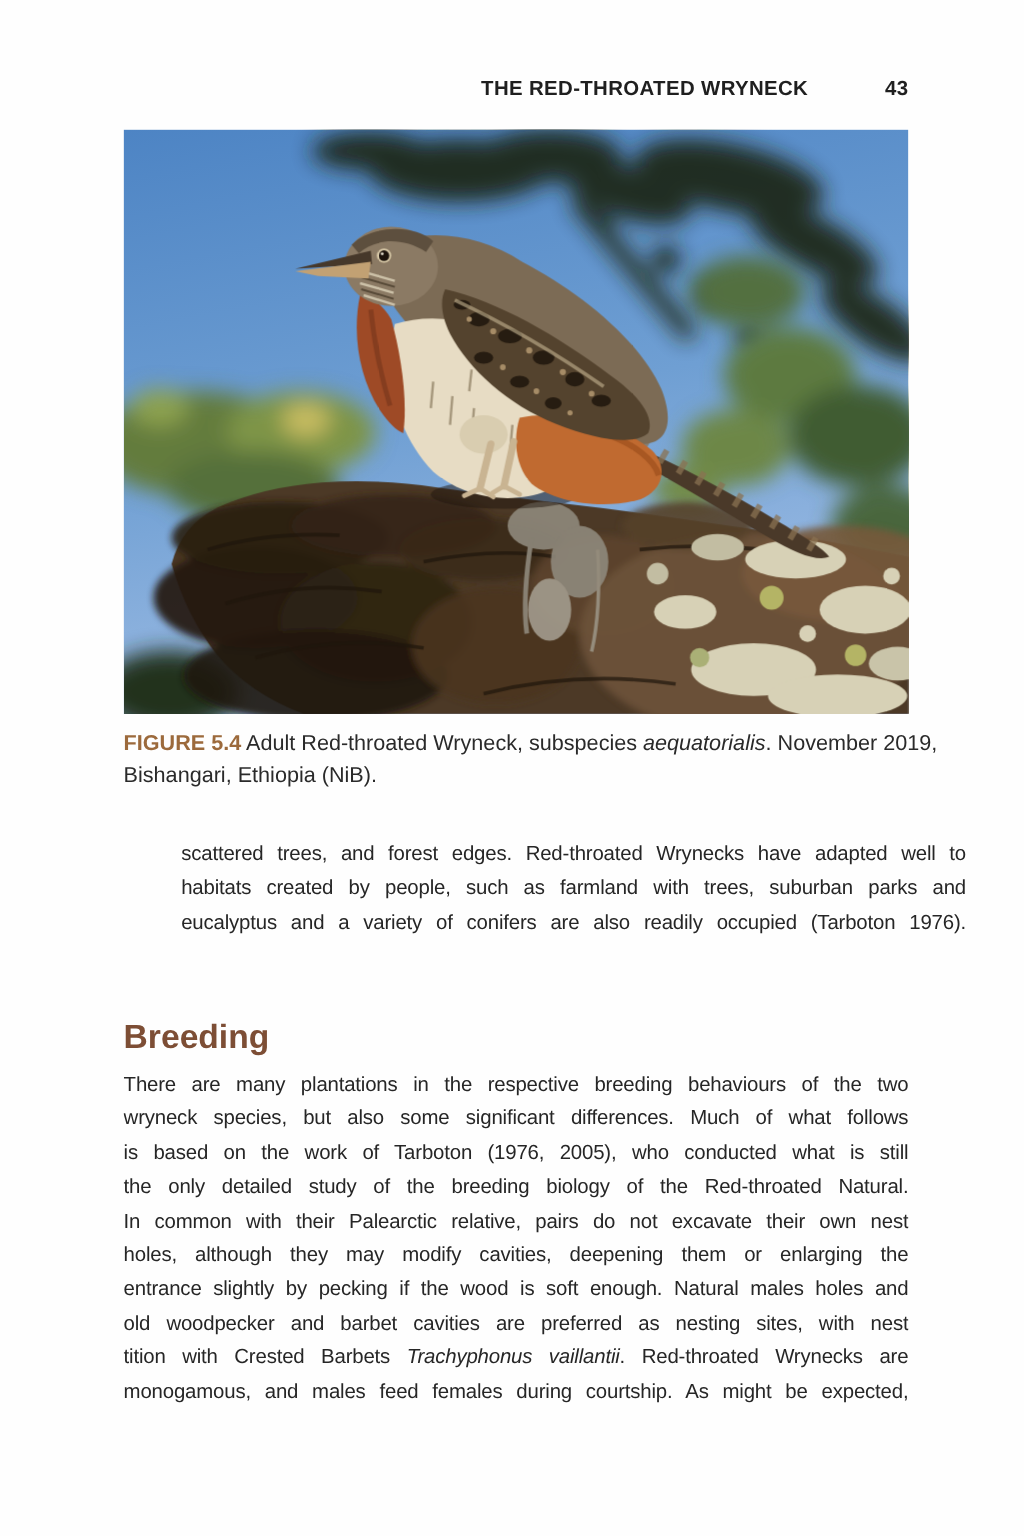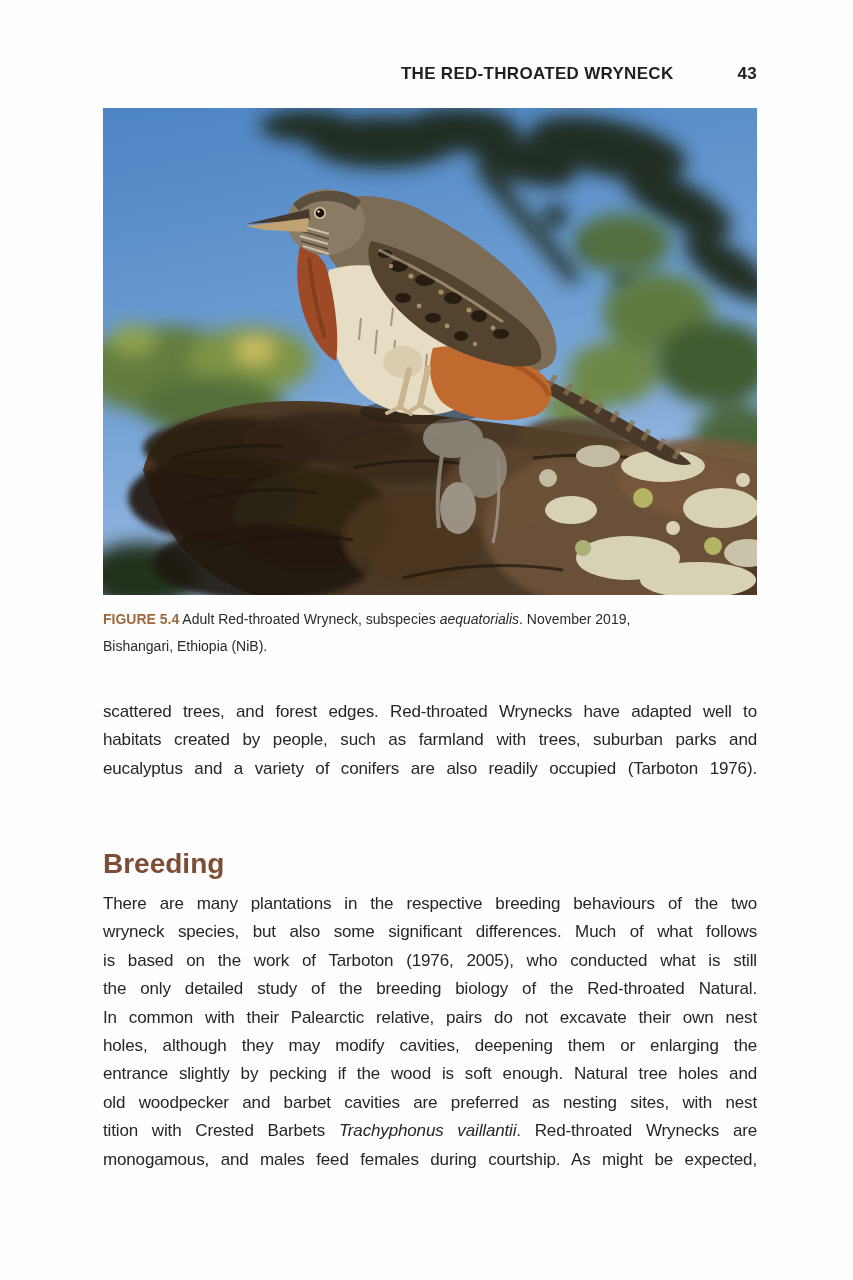--- a/index.html
+++ b/index.html
@@ -20,29 +20,29 @@
     display:flex;justify-content:flex-end;align-items:baseline;gap:64px;
     font-weight:bold;font-size:17px;letter-spacing:.3px;color:var(--c-head);
   }
   .photo{
     position:absolute;left:103px;top:108px;width:654px;height:487px;margin:0;
     line-height:0;
   }
   .photo svg{display:block;width:654px;height:487px;}
   .caption{
     position:absolute;left:103px;top:606px;width:654px;
-    font-size:14px;line-height:27px;color:#2a2a2a;
+    font-size:18px;line-height:27px;color:#2a2a2a;
   }
   .s-label{font-weight:bold;color:var(--c-label);}
   .s-i{font-style:italic;}
   .para{
     position:absolute;left:103px;width:654px;
     font-size:17px;letter-spacing:-0.15px;color:var(--c-text);
   }
-  .para-1{top:698px;}
+  .para-1{top:698px;margin-left:48px;}
   .para-2{top:890px;}
   .tline{
     display:block;height:28.4px;line-height:28.4px;overflow:hidden;
   }
   .tline.just{
     text-align:justify;text-align-last:justify;text-justify:inter-word;
     white-space:normal;
   }
   .cap-line{display:block;height:27px;line-height:27px;white-space:nowrap;}
   .section-heading{
@@ -258,19 +258,19 @@
 
   <h2 class="section-heading">Breeding</h2>
 
   <div class="para para-2">
       <div class="tline just"><span>There are many plantations in the respective breeding behaviours of the two</span></div>
       <div class="tline just"><span>wryneck species, but also some significant differences. Much of what follows</span></div>
       <div class="tline just"><span>is based on the work of Tarboton (1976, 2005), who conducted what is still</span></div>
       <div class="tline just"><span>the only detailed study of the breeding biology of the Red-throated Natural.</span></div>
       <div class="tline just"><span>In common with their Palearctic relative, pairs do not excavate their own nest</span></div>
       <div class="tline just"><span>holes, although they may modify cavities, deepening them or enlarging the</span></div>
-      <div class="tline just"><span>entrance slightly by pecking if the wood is soft enough. Natural tree holes and</span></div>
+      <div class="tline just"><span>entrance slightly by pecking if the wood is soft enough. Natural males holes and</span></div>
       <div class="tline just"><span>old woodpecker and barbet cavities are preferred as nesting sites, with nest</span></div>
       <div class="tline just"><span>tition with Crested Barbets </span><span class="s-i">Trachyphonus vaillantii</span><span>. Red-throated Wrynecks are</span></div>
       <div class="tline just"><span>monogamous, and males feed females during courtship. As might be expected,</span></div>
     </div>
 
 </div>
 
 </body></html>

